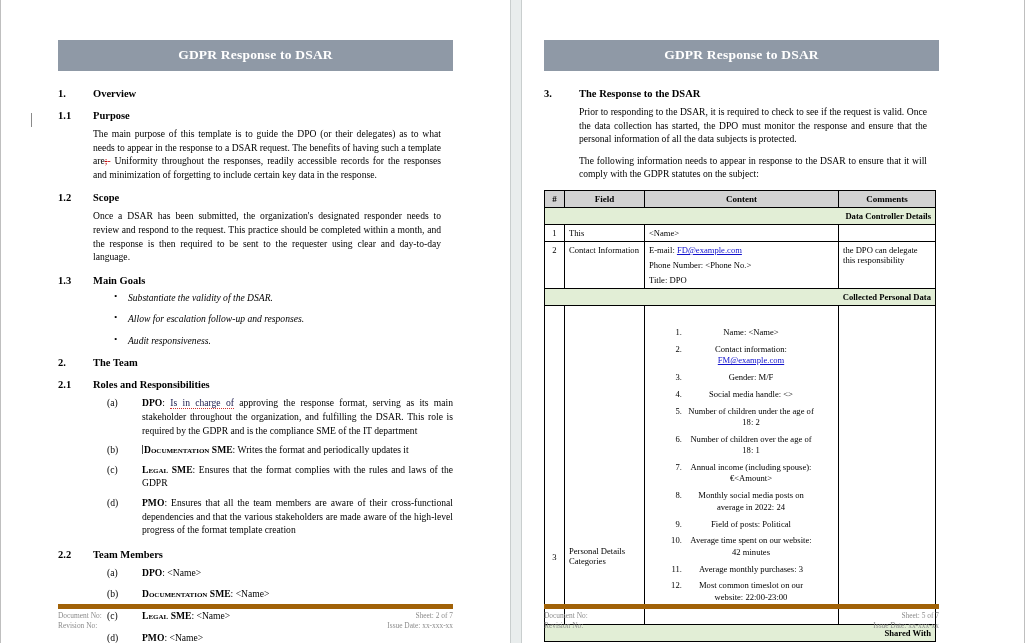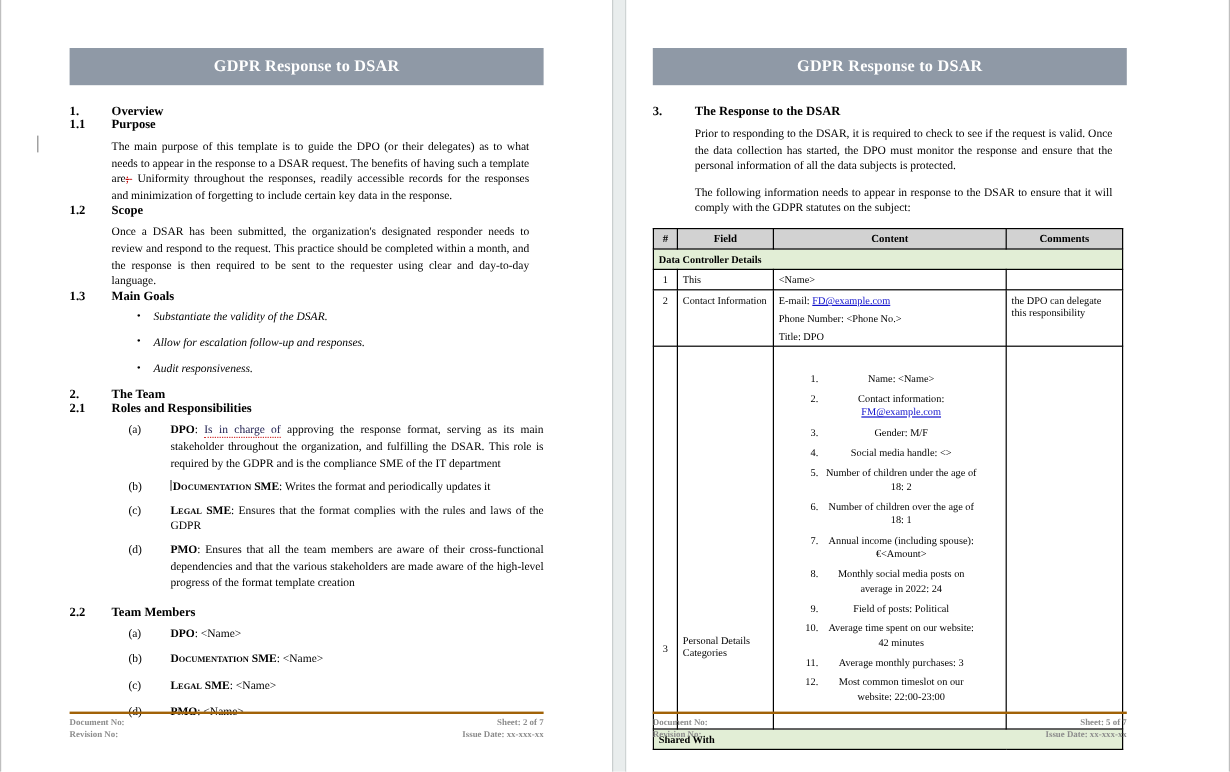--- a/index.html
+++ b/index.html
@@ -55,20 +55,21 @@
     font-size: 13.5px;
     text-align: center;
     letter-spacing: .2px;
     padding: 7px 0 8px 0;
     margin-bottom: 17px;
   }
 
   
   .h1row, .h2row {
     display: flex;
+    margin-top: 11px;
   }
   .h1row { margin-top: 0; }
   .num {
     width: 35px;
     flex: 0 0 35px;
     font-weight: bold;
     font-size: 10.5px;
     color: #000;
   }
   .htext {
@@ -142,29 +143,28 @@
   
   .changebar {
     position: absolute;
     width: 0;
     border-left: 1px solid #8a8a8a;
   }
 
   
   .footer {
     position: absolute;
-    bottom: 26px;
+    bottom: 12px;
     left: 57px;
     width: 395px;
-    border-top: 2px solid #a16207;
+    border-top: 5px solid #a16207;
     padding-top: 2px;
     font-size: 7.4px;
     color: #8c8c8c;
     line-height: 1.35;
-    font-weight: bold;
   }
   .page-right .footer { left: 22px; width: 395px; }
   .frow { display: flex; justify-content: space-between; }
 
   
   table.dsar {
     border-collapse: collapse;
     width: 391px;
     margin-top: 9px;
     table-layout: fixed;
@@ -178,21 +178,21 @@
   }
   table.dsar th {
     background: #d2d2d2;
     font-weight: bold;
     text-align: center;
     font-size: 9px;
     padding: 3px 2px;
   }
   td.sect {
     background: #e2eed6;
-    text-align: left;
+    text-align: right;
     font-weight: bold;
     font-size: 9px;
     padding: 4px 2px;
   }
   td.cnum { text-align: center; vertical-align: middle; }
   td.vmid { vertical-align: middle; }
   td.fld  { vertical-align: middle; }
   .lnk { color: #1111cc; text-decoration: underline; }
   ol.numlist {
     margin: 18px;
@@ -369,20 +369,23 @@
             <td>
               <div class="cell-lines">
                 <div><span>E-mail: </span><a class="lnk" href="#">FD@example.com</a></div>
                 <div>Phone Number: &lt;Phone No.&gt;</div>
                 <div>Title: DPO</div>
               </div>
             </td>
             <td class="vmid">the DPO can delegate this responsibility</td>
           </tr>
 
+          <tr>
+            <td class="sect" colspan="4">Collected Personal Data</td>
+          </tr>
 
           <tr>
             <td class="cnum" style="vertical-align:bottom;padding-bottom:62px;">3</td>
             <td class="fld" style="vertical-align:bottom;padding-bottom:58px;">Personal Details Categories</td>
             <td>
               <ol class="numlist">
                 <li>Name: &lt;Name&gt;</li>
                 <li><span>Contact information: </span><a class="lnk" href="#">FM@example.com</a></li>
                 <li>Gender: M/F</li>
                 <li>Social media handle: &lt;&gt;</li>

